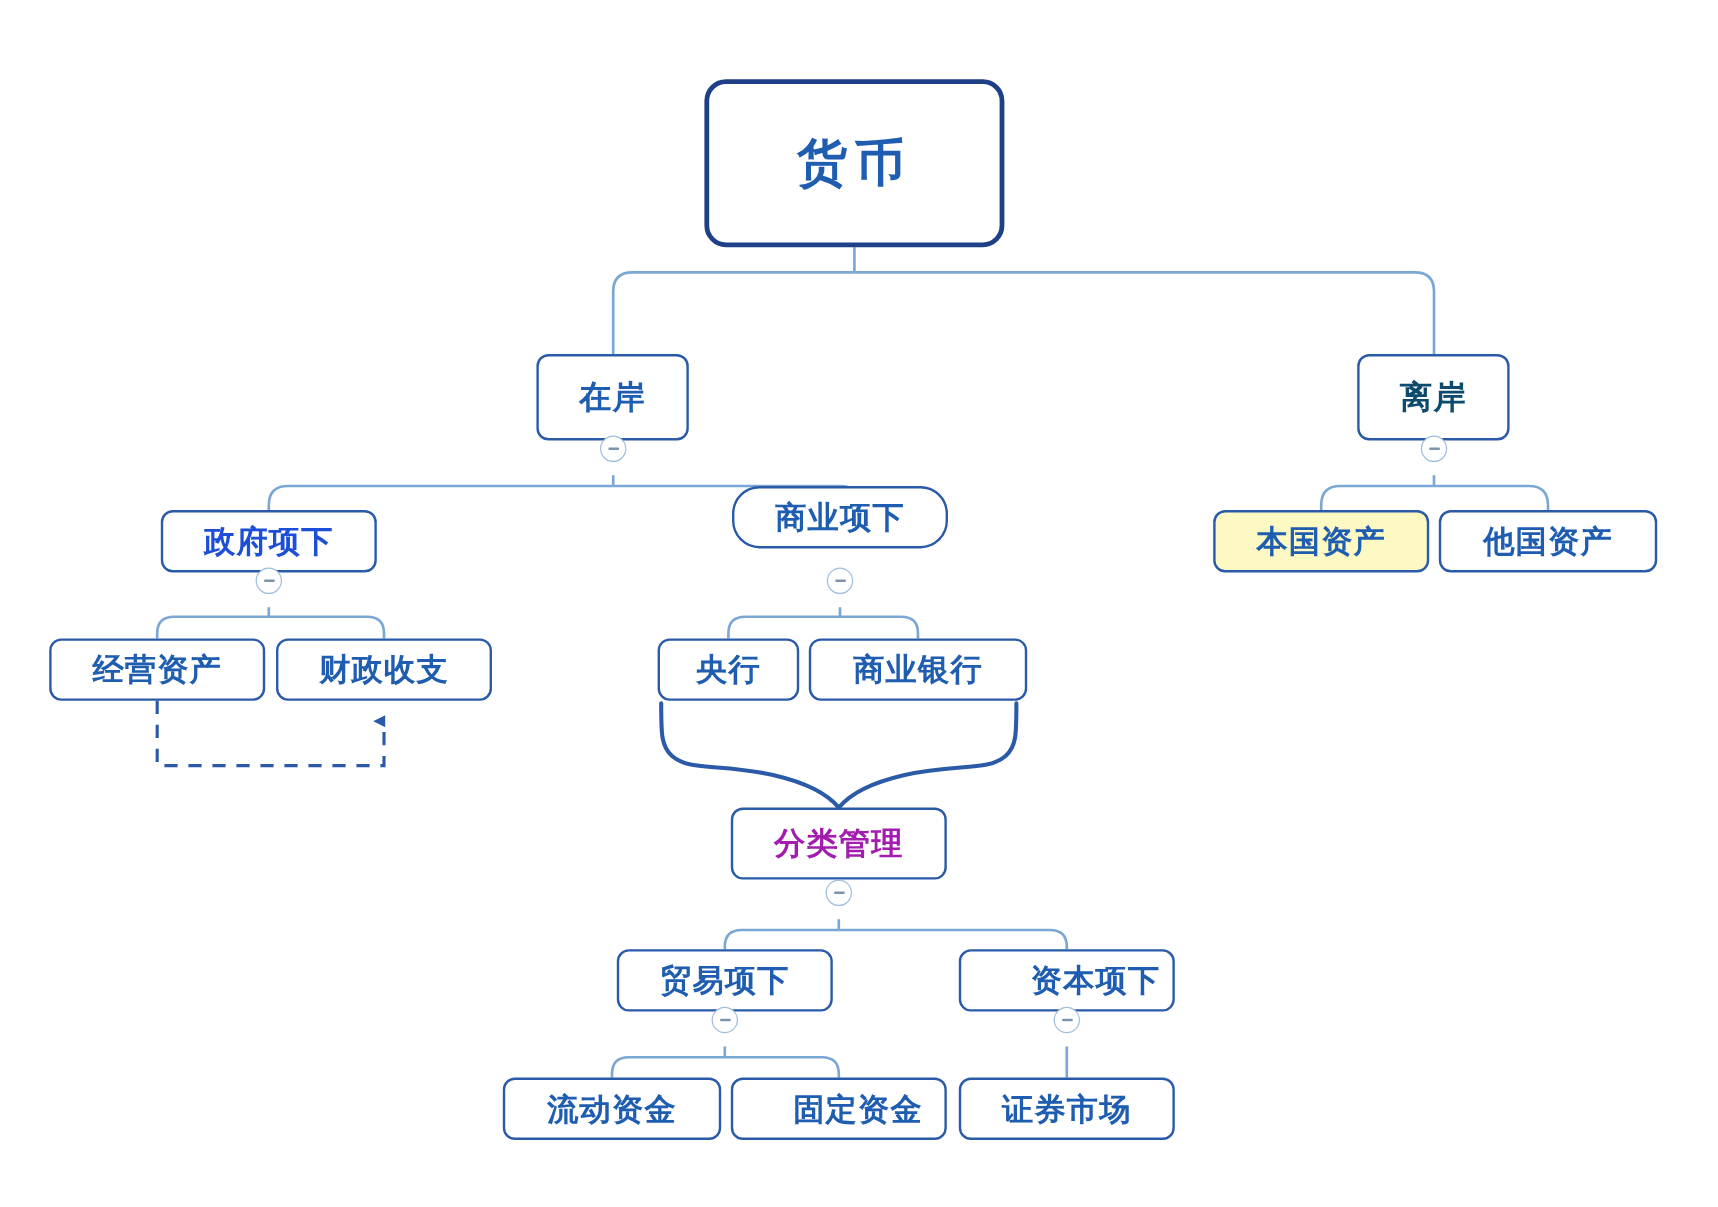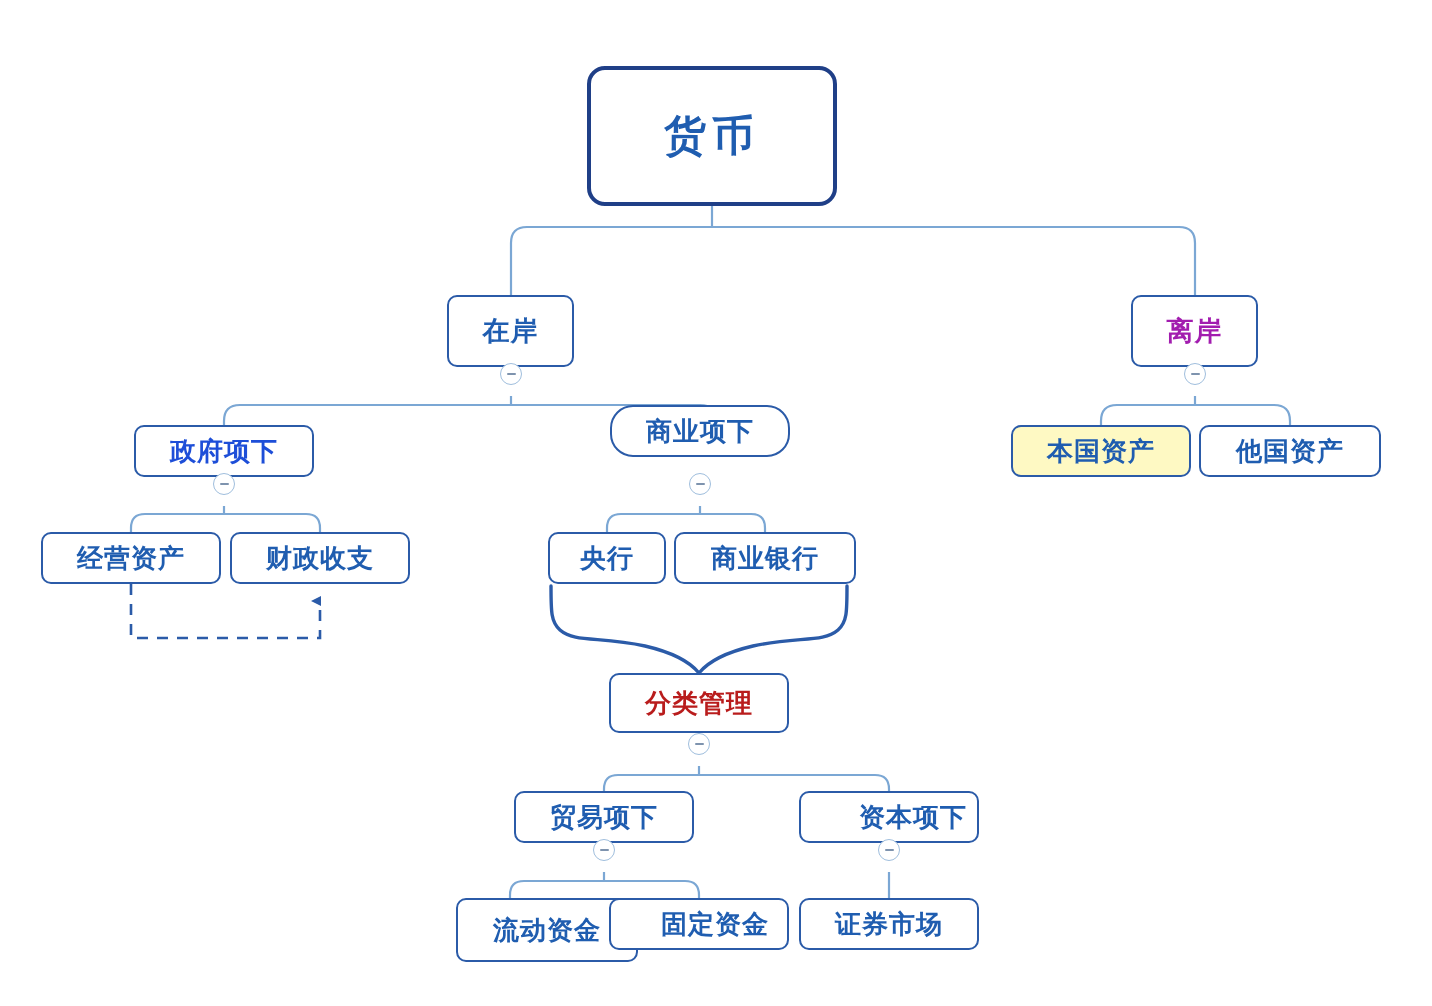--- a/index.html
+++ b/index.html
@@ -144,21 +144,21 @@
 </svg>
 
 <div id="nodes-layer">
     <div class="node-box node-root" style="left: 587px; top: 66px; width: 250px; height: 140px; font-size: 42px; border-color: rgb(31, 63, 135); background: rgb(255, 255, 255);">
       <span class="node-label" style="color: rgb(31, 93, 176);">货币</span>
     </div>
     <div class="node-box" style="left: 447px; top: 295px; width: 127px; height: 72px; font-size: 27px; border-color: rgb(43, 91, 168); background: rgb(255, 255, 255);">
       <span class="node-label" style="color: rgb(31, 93, 176);">在岸</span>
     </div>
     <div class="node-box" style="left: 1131px; top: 295px; width: 127px; height: 72px; font-size: 27px; border-color: rgb(43, 91, 168); background: rgb(255, 255, 255);">
-      <span class="node-label" style="color: #a21caf;">离岸</span>
+      <span class="node-label" style="color: #0c4a6e;">离岸</span>
     </div>
     <div class="node-box" style="left: 134px; top: 425px; width: 180px; height: 52px; font-size: 26px; border-color: rgb(43, 91, 168); background: rgb(255, 255, 255);">
       <span class="node-label" style="color: #1d4ed8;">政府项下</span>
     </div>
     <div class="node-box" style="left: 610px; top: 405px; width: 180px; height: 52px; font-size: 26px; border-color: rgb(43, 91, 168); background: rgb(255, 255, 255); border-radius: 23px;">
       <span class="node-label" style="color: rgb(31, 93, 176);">商业项下</span>
     </div>
     <div class="node-box" style="left: 1011px; top: 425px; width: 180px; height: 52px; font-size: 26px; border-color: rgb(43, 91, 168); background: #fef9c3;">
       <span class="node-label" style="color: rgb(31, 93, 176);">本国资产</span>
     </div>
@@ -171,29 +171,29 @@
     <div class="node-box" style="left: 230px; top: 532px; width: 180px; height: 52px; font-size: 26px; border-color: rgb(43, 91, 168); background: rgb(255, 255, 255);">
       <span class="node-label" style="color: rgb(31, 93, 176);">财政收支</span>
     </div>
     <div class="node-box" style="left: 548px; top: 532px; width: 118px; height: 52px; font-size: 26px; border-color: rgb(43, 91, 168); background: rgb(255, 255, 255);">
       <span class="node-label" style="color: rgb(31, 93, 176);">央行</span>
     </div>
     <div class="node-box" style="left: 674px; top: 532px; width: 182px; height: 52px; font-size: 26px; border-color: rgb(43, 91, 168); background: rgb(255, 255, 255);">
       <span class="node-label" style="color: rgb(31, 93, 176);">商业银行</span>
     </div>
     <div class="node-box" style="left: 609px; top: 673px; width: 180px; height: 60px; font-size: 26px; border-color: rgb(43, 91, 168); background: rgb(255, 255, 255);">
-      <span class="node-label" style="color: #b91c1c;">分类管理</span>
+      <span class="node-label" style="color: #a21caf;">分类管理</span>
     </div>
     <div class="node-box" style="left: 514px; top: 791px; width: 180px; height: 52px; font-size: 26px; border-color: rgb(43, 91, 168); background: rgb(255, 255, 255);">
       <span class="node-label" style="color: rgb(31, 93, 176);">贸易项下</span>
     </div>
     <div class="node-box" style="left: 799px; top: 791px; width: 180px; height: 52px; font-size: 26px; border-color: rgb(43, 91, 168); background: rgb(255, 255, 255); padding-left: 48px;">
       <span class="node-label" style="color: rgb(31, 93, 176);">资本项下</span>
     </div>
-    <div class="node-box" style="left: 419px; top: 898px; width: 182px; height: 64px; font-size: 26px; border-color: rgb(43, 91, 168); background: rgb(255, 255, 255); margin-left: 37px;">
+    <div class="node-box" style="left: 419px; top: 898px; width: 182px; height: 52px; font-size: 26px; border-color: rgb(43, 91, 168); background: rgb(255, 255, 255);">
       <span class="node-label" style="color: rgb(31, 93, 176);">流动资金</span>
     </div>
     <div class="node-box" style="left: 609px; top: 898px; width: 180px; height: 52px; font-size: 26px; border-color: rgb(43, 91, 168); background: rgb(255, 255, 255);">
       <span class="node-label" style="color: rgb(31, 93, 176); margin-left: 32px;">固定资金</span>
     </div>
     <div class="node-box" style="left: 799px; top: 898px; width: 180px; height: 52px; font-size: 26px; border-color: rgb(43, 91, 168); background: rgb(255, 255, 255);">
       <span class="node-label" style="color: rgb(31, 93, 176);">证券市场</span>
     </div>
   </div>
 <div id="toggles-layer">

